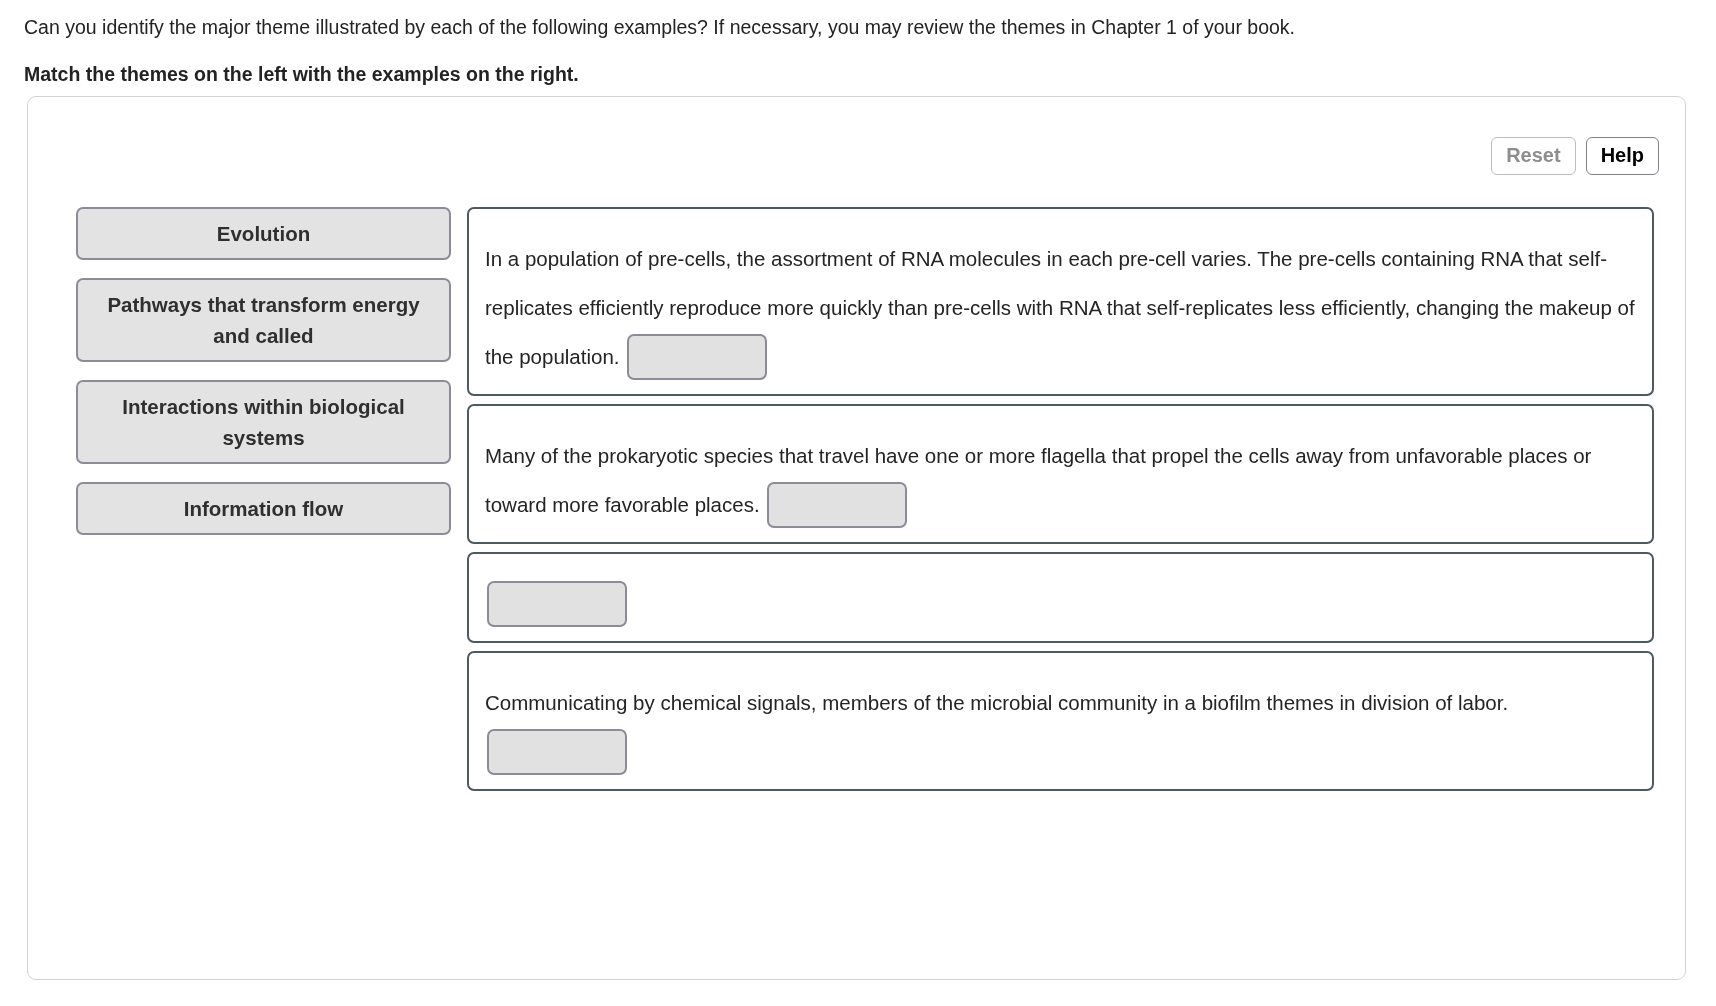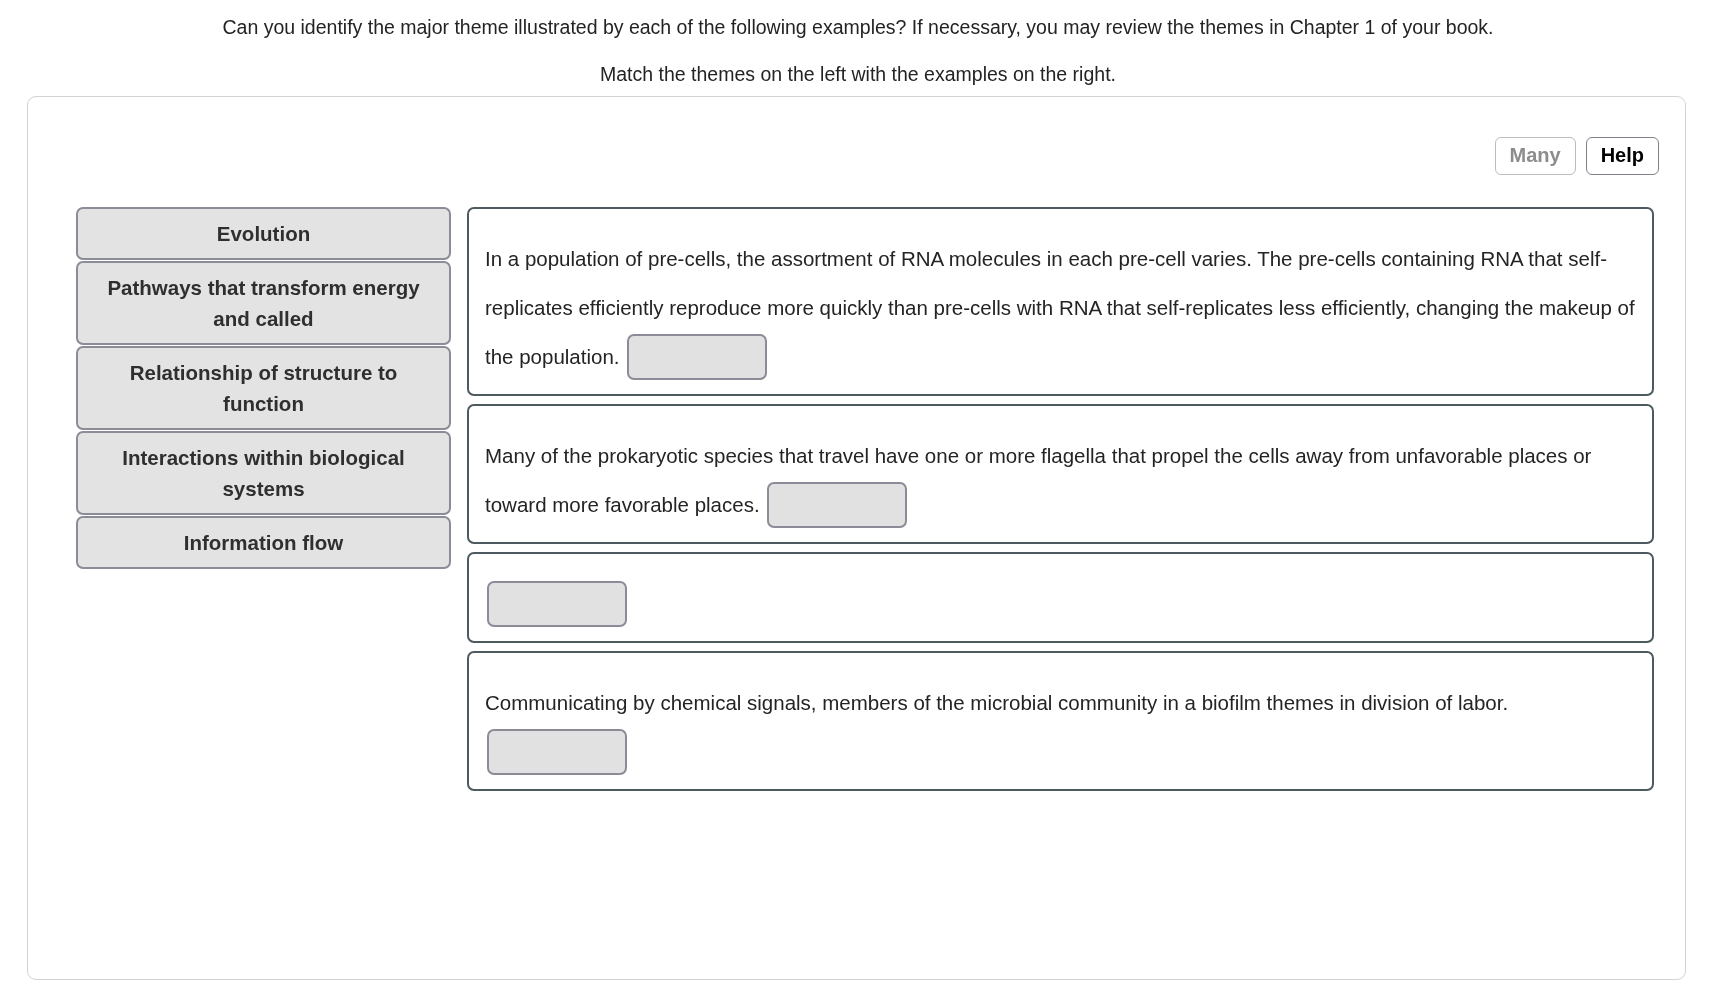--- a/index.html
+++ b/index.html
@@ -27,24 +27,23 @@
   
   .prompt-block {
     padding: 14px 24px 0 24px;
   }
   .prompt-line {
     font-size: 19.5px;
     line-height: 26px;
     color: #232323;
     font-weight: 400;
     white-space: nowrap;
-    text-align: center;
   }
   .prompt-line.bold {
-    font-weight: 400;
+    font-weight: 700;
     margin-top: 21px;
   }
 
   
   .activity-panel {
     position: absolute;
     left: 27px;
     top: 96px;
     width: 1659px;
     height: 884px;
@@ -90,21 +89,21 @@
     top: 110px;
     width: 100%;
     display: flex;
     align-items: flex-start;
   }
   .themes-col {
     width: 375px;
     margin-left: 48px;
     display: flex;
     flex-direction: column;
-    gap: 1px;
+    gap: 18px;
   }
   .examples-col {
     flex: 1;
     margin-left: 16px;
     margin-right: 31px;
     display: flex;
     flex-direction: column;
     gap: 8px;
   }
 
@@ -163,35 +162,32 @@
 <div class="page">
 
   <div class="prompt-block">
     <div class="prompt-line">Can you identify the major theme illustrated by each of the following examples? If necessary, you may review the themes in Chapter 1 of your book.</div>
     <div class="prompt-line bold">Match the themes on the left with the examples on the right.</div>
   </div>
 
   <div class="activity-panel">
 
     <div class="toolbar">
-      <button class="tool-btn reset">Many</button>
+      <button class="tool-btn reset">Reset</button>
       <button class="tool-btn help">Help</button>
     </div>
 
     <div class="columns">
 
       <div class="themes-col">
         <div class="theme-tile">
           <span>Evolution</span>
         </div>
         <div class="theme-tile two-line">
           <span>Pathways that transform energy and called</span>
-        </div>
-        <div class="theme-tile two-line">
-          <span>Relationship of structure to function</span>
         </div>
         <div class="theme-tile two-line">
           <span>Interactions within biological systems</span>
         </div>
         <div class="theme-tile">
           <span>Information flow</span>
         </div>
       </div>
 
       <div class="examples-col">

